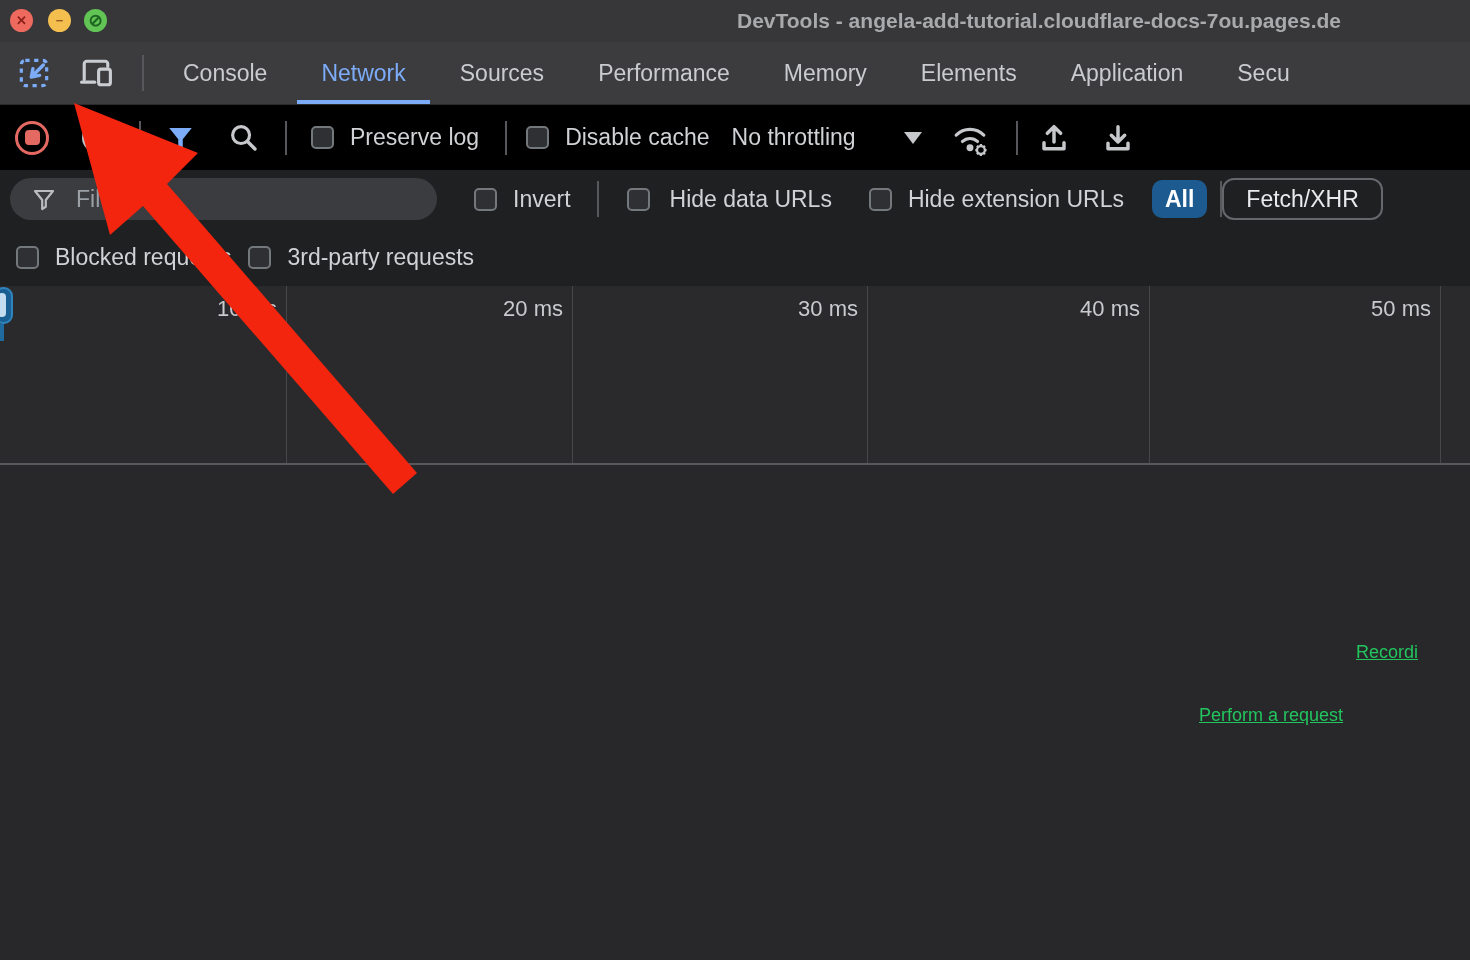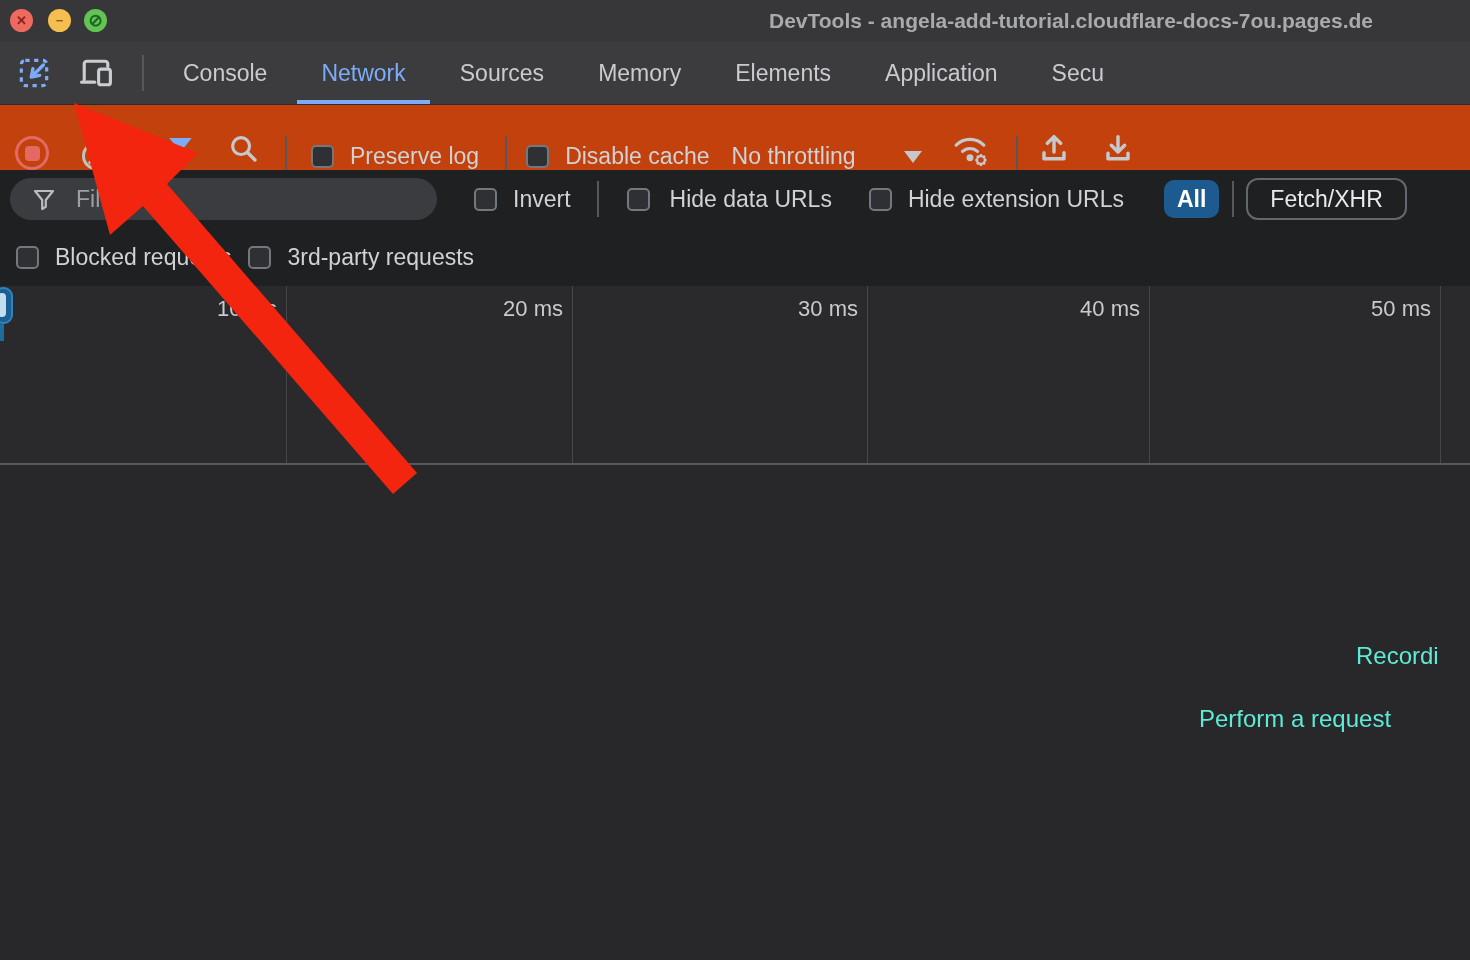--- a/index.html
+++ b/index.html
@@ -8,71 +8,71 @@
     background:#28282a;font-family:"Liberation Sans",sans-serif;
     -webkit-font-smoothing:antialiased;color:#d0d2d5;
   }
   
   .titlebar{position:absolute;left:0;top:0;width:100%;height:42px;background:#37373a;}
   .traffic{position:absolute;top:9px;width:23px;height:23px;border-radius:50%;
     display:flex;align-items:center;justify-content:center;font-size:13px;font-weight:bold;line-height:1;}
   .t-close{left:10px;background:#ee6a5f;color:#8c1f17;}
   .t-min{left:48px;background:#f5bf4f;color:#99591d;}
   .t-zoom{left:84px;background:#61c454;color:#1d6520;font-size:17px;}
-  .win-title{position:absolute;left:769px;top:9px;font-size:21px;font-weight:bold;color:#a9aaac;white-space:nowrap;}
+  .win-title{position:absolute;left:737px;top:9px;font-size:21px;font-weight:bold;color:#a9aaac;white-space:nowrap;}
   
   .tabbar{position:absolute;left:0;top:42px;width:100%;height:63px;background:#3c3c3f;
     display:flex;align-items:center;border-bottom:1px solid #2b2b2d;box-sizing:border-box;}
   .icon-btn{width:44px;height:44px;display:flex;align-items:center;justify-content:center;flex:0 0 auto;}
   .inspect-btn{margin-left:12px;}
   .device-btn{margin-left:18px;}
   .vsep{width:2px;height:34px;background:#58585c;flex:0 0 auto;}
   .tabbar .vsep{margin-left:24px;height:36px;}
   .tabs{display:flex;margin-left:12px;height:100%;}
   .tab{padding:0 27px;font-size:23px;color:#c9cbce;display:flex;align-items:center;position:relative;white-space:nowrap;}
   .tab.active{color:#7cacf8;}
   .tab.active::after{content:"";position:absolute;left:3px;right:3px;bottom:0;height:4px;background:#7cacf8;}
   
-  .nettoolbar{position:absolute;left:0;top:105px;width:100%;height:65px;background:#c2410c;
-    display:flex;align-items:flex-end;}
+  .nettoolbar{position:absolute;left:0;top:105px;width:100%;height:65px;background:#000000;
+    display:flex;align-items:center;}
   .record-btn{margin-left:15px;width:34px;height:34px;border:3.5px solid #e46962;border-radius:50%;
     box-sizing:border-box;display:flex;align-items:center;justify-content:center;flex:0 0 auto;}
   .record-btn .sq{width:15px;height:15px;background:#e46962;border-radius:4px;}
   .clear-btn{margin-left:33px;width:28px;height:28px;border:3px solid #c0c3c6;border-radius:50%;
     box-sizing:border-box;position:relative;flex:0 0 auto;}
   .clear-btn::after{content:"";position:absolute;left:1px;top:10px;width:20px;height:3px;background:#c0c3c6;transform:rotate(-45deg);}
   .nettoolbar .vsep{margin-left:28px;}
   .cb-group{display:flex;align-items:center;gap:16px;font-size:23px;color:#d0d2d5;white-space:nowrap;flex:0 0 auto;}
   .checkbox{width:23px;height:23px;border:2.5px solid #73787d;border-radius:5px;background:#2f3033;box-sizing:border-box;flex:0 0 auto;}
   .throttle{display:flex;align-items:center;margin-left:22px;font-size:23px;color:#d0d2d5;white-space:nowrap;flex:0 0 auto;}
   .caret-down{margin-left:48px;width:0;height:0;border-left:9px solid transparent;border-right:9px solid transparent;border-top:12px solid #c6c8cb;}
   
   .filterbar{position:absolute;left:0;top:170px;width:100%;height:58px;background:#1f2021;display:flex;align-items:center;}
   .filter-pill{margin-left:10px;width:427px;height:42px;border-radius:21px;background:#3b3c3f;
     display:flex;align-items:center;padding-left:22px;box-sizing:border-box;flex:0 0 auto;}
   .filter-pill input{background:transparent;border:none;outline:none;color:#e8eaed;font-size:23px;
     font-family:"Liberation Sans",sans-serif;margin-left:18px;width:330px;}
   .filter-pill input::placeholder{color:#9aa0a6;}
   .filterbar .vsep{height:36px;}
-  .chip-all{margin-left:40px;height:38px;padding:0 13px;border-radius:10px;background:#1d5a8f;color:#ffffff;
+  .chip-all{margin-left:28px;height:38px;padding:0 13px;border-radius:10px;background:#1d5a8f;color:#ffffff;
     font-size:23px;font-weight:bold;display:flex;align-items:center;flex:0 0 auto;}
-  .chip-fetch{margin-left:12px;height:38px;padding:0 22px;border-radius:12px;border:2px solid #64686c;
+  .chip-fetch{height:38px;padding:0 22px;border-radius:12px;border:2px solid #64686c;
     color:#e8eaed;font-size:23px;display:flex;align-items:center;flex:0 0 auto;white-space:nowrap;}
   
   .reqfilterbar{position:absolute;left:0;top:228px;width:100%;height:58px;background:#1f2021;display:flex;align-items:center;}
   
   .timeline{position:absolute;left:0;top:286px;width:100%;height:177px;background:#2a2a2c;border-bottom:2px solid #58585c;}
   .tl-col{position:absolute;top:0;height:100%;border-right:1px solid #47474a;box-sizing:border-box;
     text-align:right;padding-top:10px;padding-right:9px;font-size:22px;color:#c8cacd;}
   .overview-handle{position:absolute;left:-6px;top:1px;width:19px;height:37px;background:#1a5f93;border:2px solid #2f84bd;border-radius:9px;box-sizing:border-box;}
   .overview-handle .inner{position:absolute;left:2px;top:4px;width:8px;height:24px;background:#c3dcef;border-radius:4px;}
   .overview-stem{position:absolute;left:0;top:38px;width:4px;height:17px;background:#1f6ba0;}
   
   .main-empty{position:absolute;left:0;top:465px;width:100%;height:495px;background:#28282a;}
-  .empty-line{position:absolute;font-size:24px;color:#5eead4;white-space:nowrap;}
+  .empty-line{position:absolute;font-size:18px;color:#22c55e;white-space:nowrap;text-decoration:underline;}
   .empty-line1{left:1356px;top:642px;}
   .empty-line2{left:1199px;top:705px;}
   
   .arrow-overlay{position:absolute;left:0;top:0;width:1470px;height:960px;pointer-events:none;z-index:60;}
   svg{display:block;}
 </style>
 </head>
 <body>
 
 <div class="window">
@@ -100,20 +100,21 @@
           <path d="M2 18 h10" stroke="#cacdd1" stroke-width="2.4" stroke-linecap="round"></path>
           <rect x="15" y="8" width="9" height="12" rx="1.8" fill="none" stroke="#cacdd1" stroke-width="2.4"></rect>
         </svg>
       </span>
     </div>
     <div class="vsep"></div>
     <div class="tabs">
       <div class="tab">Console</div>
       <div class="tab active">Network</div>
       <div class="tab">Sources</div>
+      <div class="tab">Performance</div>
       <div class="tab">Memory</div>
       <div class="tab">Elements</div>
       <div class="tab">Application</div>
       <div class="tab">Secu</div>
     </div>
   </div>
 
   <div class="nettoolbar">
     <div class="record-btn">
       <div class="sq"></div>

